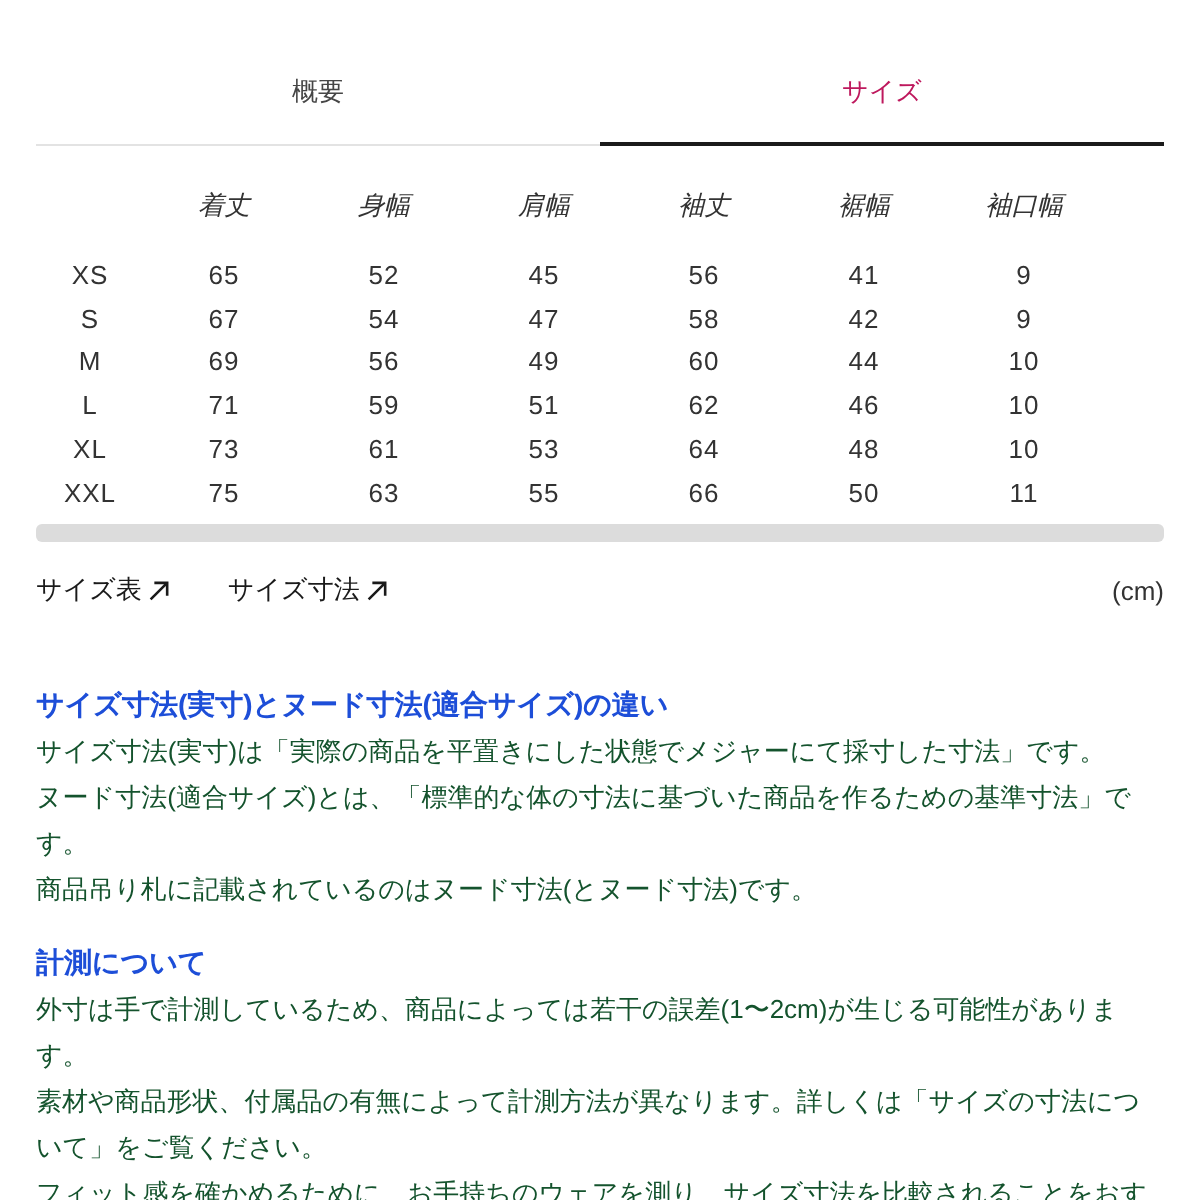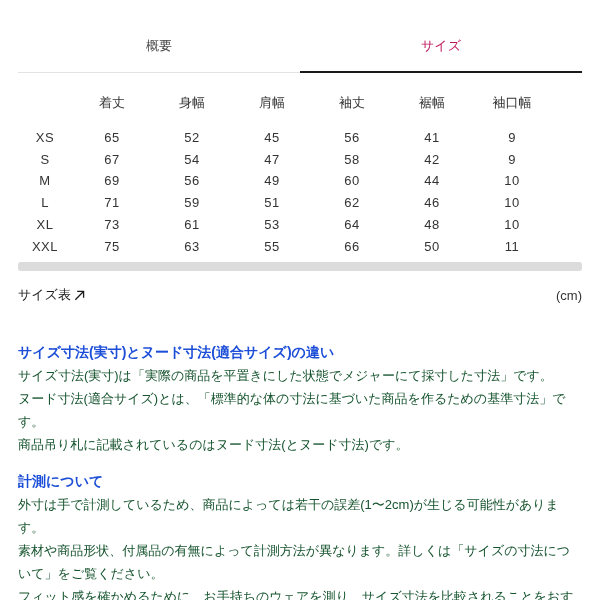--- a/index.html
+++ b/index.html
@@ -21,21 +21,21 @@
 
   
   .size-table{
     border-collapse:collapse;table-layout:fixed;
     width:534px;margin-top:19px;
   }
   .size-table col.c-size{width:54px;}
   .size-table col.c-val{width:80px;}
   .size-table th{
     font-weight:400;font-size:13px;color:#333;text-align:center;
-    padding:0 0 13px 0;line-height:22px;
+    padding:0 0 13px 0;line-height:22px;font-style:italic;
   }
   .size-table td{
     font-size:13px;color:#333;text-align:center;
     padding:0;line-height:21.7px;letter-spacing:0.5px;
   }
 
   
   .hscrollbar{
     height:9px;background:#dcdcdc;border-radius:3px;
     margin-top:5px;width:564px;
@@ -158,20 +158,28 @@
 
   <div class="links-row">
     <a class="size-link">
       <span>サイズ表</span>
       <span>
         <svg width="13" height="13" viewBox="0 0 14 14">
           <path d="M2.5 11.5 L11 3 M4.5 2.6 H11.4 V9.5" stroke="#1a1a1a" stroke-width="1.4" fill="none"></path>
         </svg>
       </span>
     </a>
+    <a class="size-link">
+      <span>サイズ寸法</span>
+      <span>
+        <svg width="13" height="13" viewBox="0 0 14 14">
+          <path d="M2.5 11.5 L11 3 M4.5 2.6 H11.4 V9.5" stroke="#1a1a1a" stroke-width="1.4" fill="none"></path>
+        </svg>
+      </span>
+    </a>
     <span class="unit-label">(cm)</span>
   </div>
 
   <div class="section">
     <h2>サイズ寸法(実寸)とヌード寸法(適合サイズ)の違い</h2>
     <p>サイズ寸法(実寸)は「実際の商品を平置きにした状態でメジャーにて採寸した寸法」です。</p>
     <p>ヌード寸法(適合サイズ)とは、「標準的な体の寸法に基づいた商品を作るための基準寸法」です。</p>
     <p>商品吊り札に記載されているのはヌード寸法(とヌード寸法)です。</p>
   </div>
 

